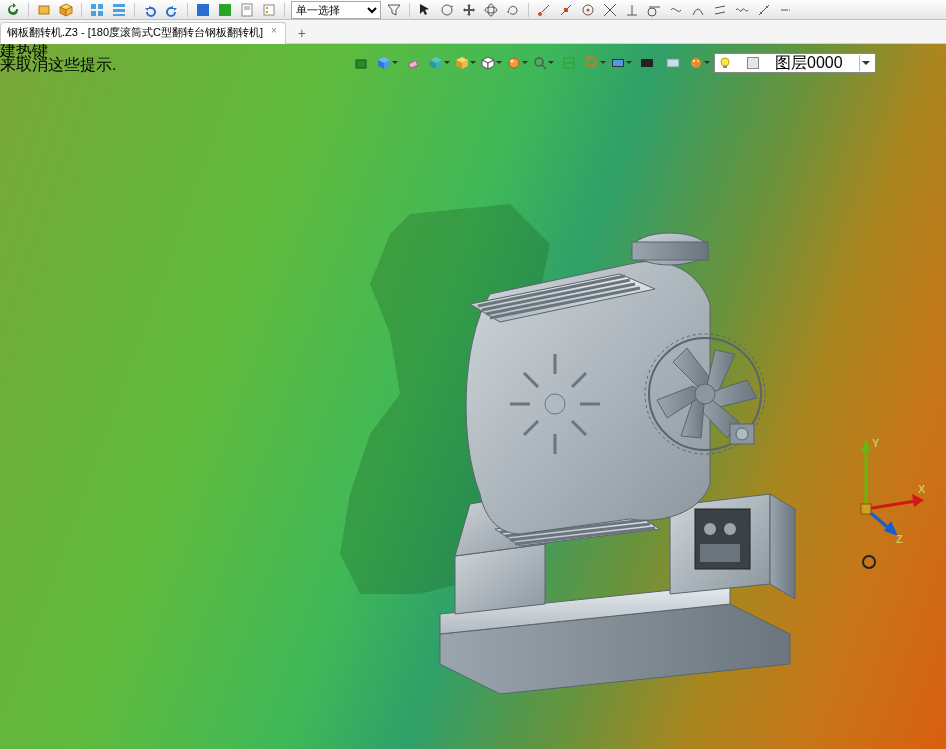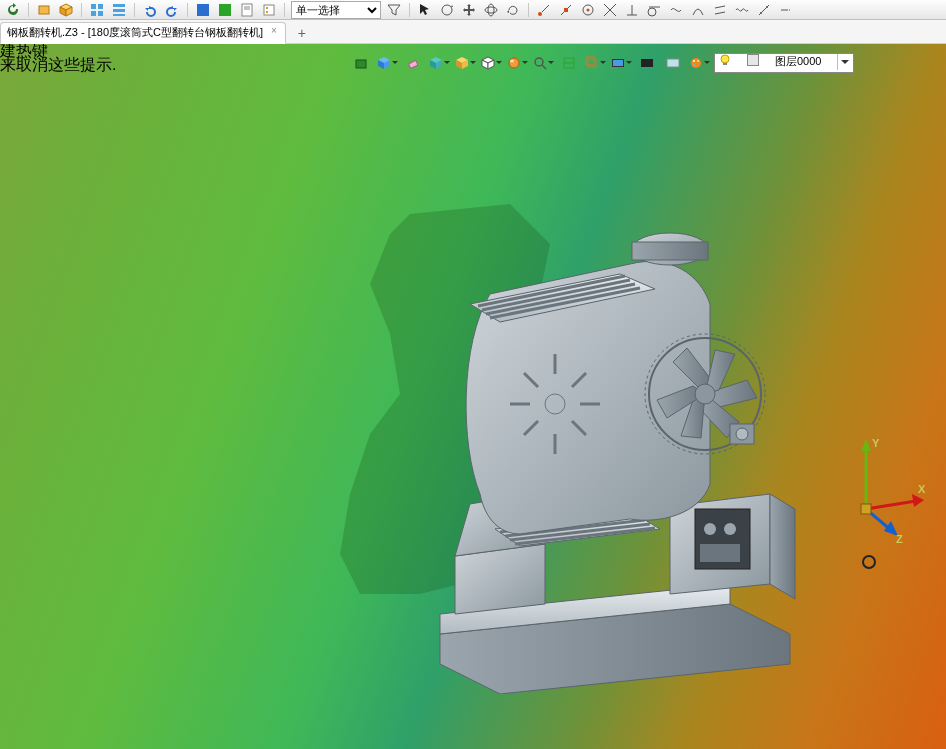--- a/index.html
+++ b/index.html
@@ -89,24 +89,24 @@
   }
   .viewbar .vbtn .dd {
     width: 6px; height: 6px; margin-left: 1px;
     display: inline-block;
   }
   .dd svg { display:block;}
   .layer-combo {
     height: 20px;
     border: 1px solid #888;
     background: #fff;
-    display: flex; 
+    display: flex; align-items: center;
     padding: 0 2px 0 4px;
     gap: 16px;
-    font-size: 11px;
+    font-size: 16px;
   }
   .layer-combo .bulb { width: 12px; height: 12px; }
   .layer-combo .swatch { width: 12px; height: 12px; background: #e6e6e6; border: 1px solid #888; }
   .layer-combo .ddarrow { width: 14px; height: 16px; border-left: 1px solid #bbb; display:flex;align-items:center;justify-content:center;}
 
   
   .model-stage {
     position: absolute;
     left: 340px; top: 130px;
     width: 470px; height: 520px;

